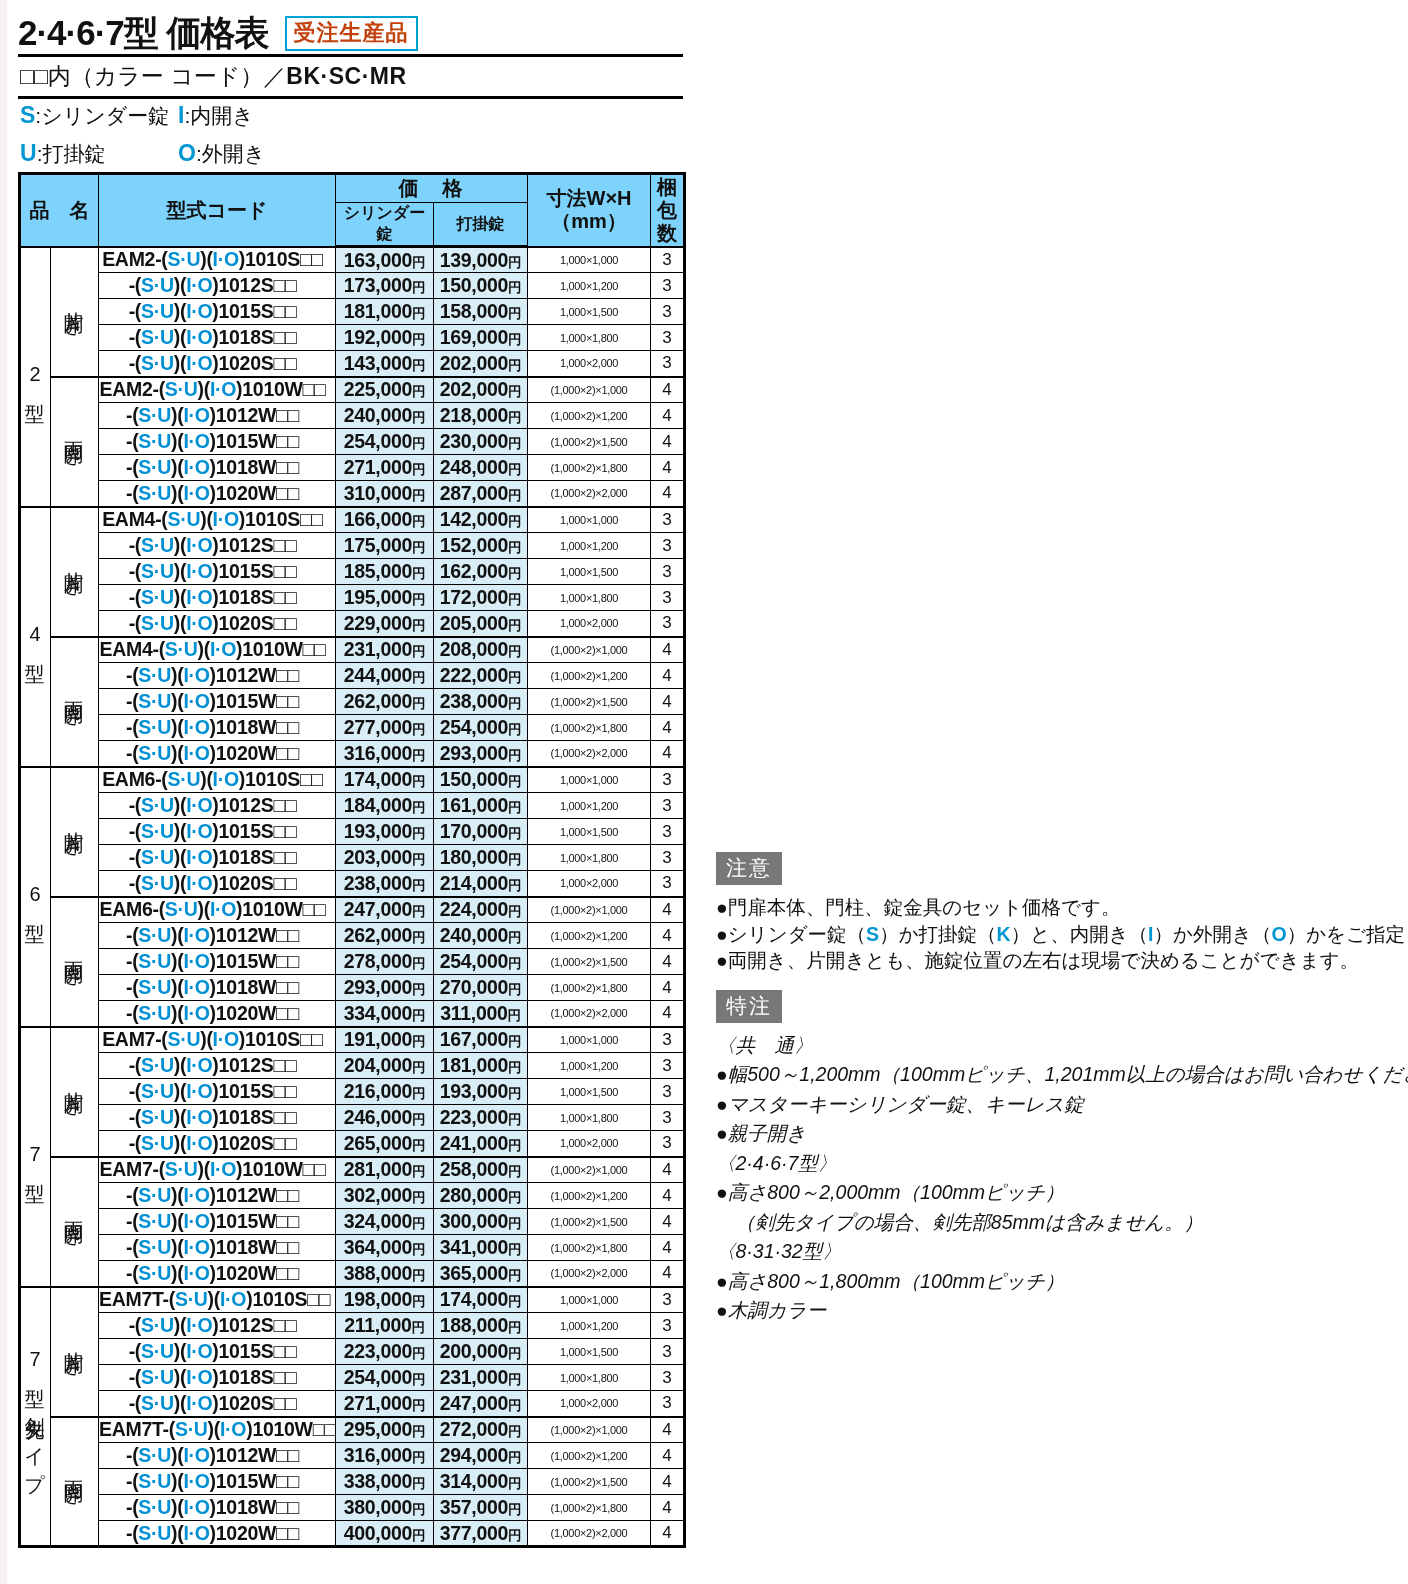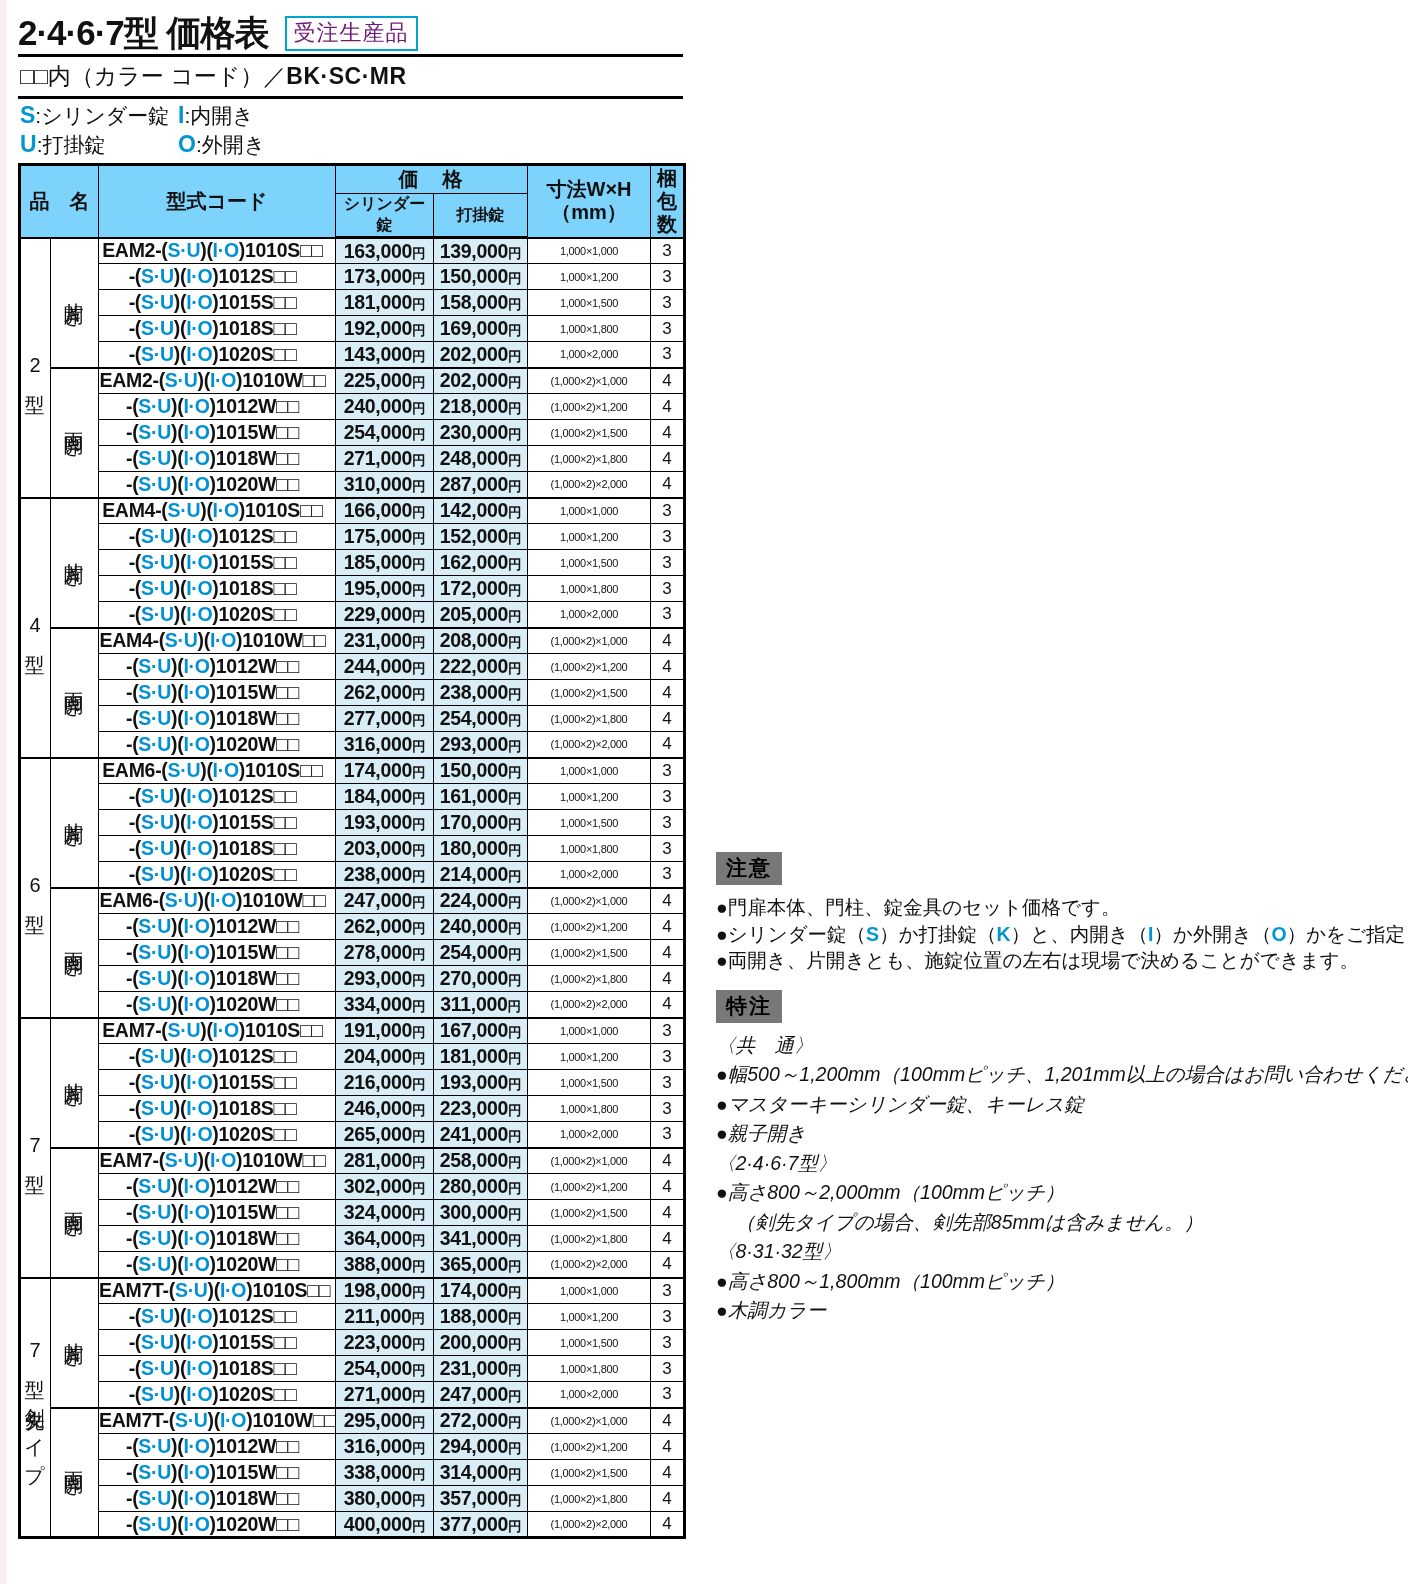--- a/index.html
+++ b/index.html
@@ -9,28 +9,28 @@
     font-family:"Liberation Sans","DejaVu Sans",sans-serif; color:#111;
     overflow:hidden;
   }
   .edge-strip { position:absolute; left:0; top:0; width:7px; height:100%; background:#f8eff2; }
 
   .doc { position:absolute; left:18px; top:0; width:665px; }
 
   .title-row { margin-top:12px; height:42px; display:flex; align-items:center; gap:16px;text-align:center; }
   h1.title { font-size:35px; font-weight:bold; letter-spacing:-1px; color:#111; }
   .order-badge {
-    display:inline-block; border:2.5px solid #00a3d4; color:#701a75;
-    font-size:22px; font-weight:normal; line-height:1; padding:4px 7px 5px;
+    display:inline-block; border:2.5px solid #00a3d4; color:#c2410c;
+    font-size:22px; font-weight:bold; line-height:1; padding:4px 7px 5px;
     letter-spacing:1px; white-space:nowrap;
   }
   .rule { height:3px; background:#000; }
   .colorcode { font-size:23px; padding:4px 0 4px 2px; }
   .colorcode b { font-weight:bold; letter-spacing:0.5px; }
-  .legend { padding:5px 0 7px 2px; display:grid; grid-template-columns:158px auto; row-gap:6px; }
+  .legend { padding:5px 0 7px 2px; display:grid; grid-template-columns:158px auto; row-gap:15px; }
   .legend-item { font-size:21px; line-height:22px; white-space:nowrap; }
   .legend-item .lt { color:#0096d2; font-weight:bold; font-size:23px; }
 
   table.price-table { border-collapse:collapse; table-layout:fixed; width:665px; }
   table.price-table th, table.price-table td {
     border:1px solid #000; text-align:center; vertical-align:middle; overflow:hidden;
   }
   table.price-table { border:3px solid #000; }
   thead th { font-weight:bold; background:#7dd3fc; }
   thead tr.top th { height:26px; font-size:20px; }
@@ -50,22 +50,22 @@
   }
   td.code { text-align:right; padding-right:9px; font-weight:bold; font-size:19.5px; white-space:nowrap; letter-spacing:-0.3px; }
   td.code .blue { color:#0090d4; }
   td.price { background:#d9edf7; font-weight:bold; font-size:19.5px; letter-spacing:-0.3px; white-space:nowrap; }
   td.price .yen { font-size:13.5px; font-weight:bold; }
   td.size { font-size:11px; letter-spacing:-0.3px; white-space:nowrap; }
   td.pack { font-size:17px; }
 
   .notes-panel { position:absolute; left:716px; top:852px; width:692px; }
   .note-badge {
-    display:inline-block; background:#787878; color:#000000; font-size:21px;
-    line-height:1; padding:5px 10px 7px; letter-spacing:2px; font-weight:bold;
+    display:inline-block; background:#787878; color:#ffffff; font-size:21px;
+    line-height:1; padding:5px 10px 7px; letter-spacing:2px; font-weight:normal;
   }
   .notice-lines { margin-top:9px; }
   .nline { font-size:19.5px; line-height:26.5px; white-space:nowrap; }
   .nline .ac { color:#0096d2; font-weight:bold; }
   .badge2 { margin-top:16px; }
   .special-lines { margin-top:8px;font-style:italic; }
   .sline { font-size:19.5px; line-height:29.5px; white-space:pre; }
 </style>
 </head>
 <body>

